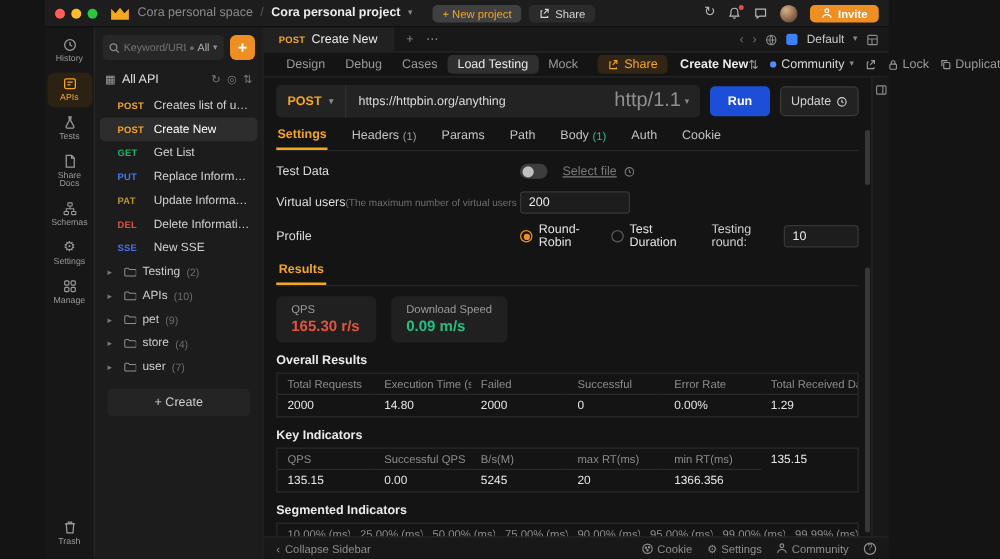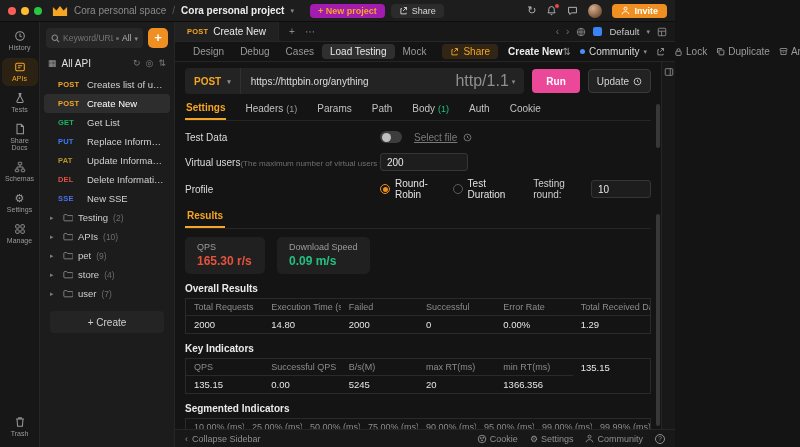--- a/index.html
+++ b/index.html
@@ -1,31 +1,31 @@
 <!DOCTYPE html>
 <html><head>
 <meta charset="utf-8">
 <style>
   *{box-sizing:border-box;margin:0;padding:0;}
   html,body{width:800px;height:447px;overflow:hidden;}
   body{background:#141414;font-family:"Liberation Sans",sans-serif;color:#ddd;-webkit-font-smoothing:antialiased;}
-  .app{width:675px;height:447px;display:flex;flex-direction:column;}
+  .app{width:675px;height:447px;display:flex;flex-direction:column;margin-left:36px;}
   svg{display:block;}
   input{font-family:inherit;}
 
   
   .topbar{height:22px;flex:0 0 22px;background:#1d1d1d;display:flex;align-items:center;padding:0 8px;gap:6px;font-size:10px;border-bottom:1px solid #0d0d0d;}
   .lights{display:flex;gap:5px;margin-right:4px;}
   .light{width:8px;height:8px;border-radius:50%;}
   .l-red{background:#ff5f57}.l-yel{background:#febc2e}.l-grn{background:#28c840}
   .crumb-ws{color:#8b8b8b;}
   .crumb-sep{color:#5a5a5a;}
   .crumb-proj{color:#ececec;font-weight:700;}
   .caret{color:#8b8b8b;font-size:7px;line-height:1;}
-  .btn-newproj{margin-left:10px;background:#a21caf;color:#f5a623;border-radius:4px;padding:2px 8px;font-size:9px;font-weight:700;cursor:pointer;}
+  .btn-newproj{margin-left:10px;background:#404040;color:#f5a623;border-radius:4px;padding:2px 8px;font-size:9px;font-weight:400;cursor:pointer;}
   .btn-share-top{background:#2b2b2b;color:#d8d8d8;border-radius:4px;padding:2px 8px;font-size:9px;display:flex;gap:4px;align-items:center;cursor:pointer;}
   .tb-right{margin-left:auto;display:flex;align-items:center;gap:10px;color:#b9b9b9;}
   .tb-ic{font-size:11px;line-height:1;cursor:pointer;}
   .bell-wrap{position:relative;cursor:pointer;}
   .badge{position:absolute;top:-2px;right:-3px;width:6px;height:6px;background:#e5484d;border-radius:50%;border:1px solid #1d1d1d;}
   .avatar{width:14px;height:14px;border-radius:50%;background:radial-gradient(circle at 35% 30%,#d7b08c,#7a573c 70%,#4a3426);cursor:pointer;}
   .btn-invite{background:#ef8f21;color:#fff;border-radius:4px;padding:2px 9px;font-size:9px;font-weight:700;display:flex;gap:4px;align-items:center;cursor:pointer;}
 
   
   .body-row{flex:1;display:flex;min-height:0;}
@@ -86,21 +86,21 @@
 
   .main-row{flex:1;display:flex;min-height:0;}
   .content{flex:1;min-width:0;padding:6px 10px 0;position:relative;overflow:hidden;}
   .right-strip{width:14px;flex:0 0 14px;border-left:1px solid #262626;background:#181818;display:flex;flex-direction:column;align-items:center;padding-top:5px;color:#8a8a8a;}
 
   .url-row{display:flex;gap:8px;height:26px;align-items:center;}
   .urlbox{flex:1;height:26px;background:#232323;border-radius:4px;display:flex;align-items:center;min-width:0;}
   .method-seg{display:flex;align-items:center;gap:6px;padding:0 9px;color:#f5a623;font-weight:700;font-size:10px;border-right:1px solid #303030;height:100%;cursor:pointer;}
   .url-input{flex:1;min-width:0;background:transparent;border:0;outline:0;color:#dcdcdc;font-size:10px;padding:0 10px;}
   .httpver{display:flex;align-items:center;gap:3px;color:#8f8f8f;padding-right:9px;cursor:pointer;}
-  .btn-run{height:24px;background:#ec4899;color:#fff;border-radius:4px;font-size:10px;font-weight:700;display:flex;align-items:center;justify-content:center;padding:0 14px;cursor:pointer;}
+  .btn-run{height:24px;background:#1d4ed8;color:#fff;border-radius:4px;font-size:10px;font-weight:700;display:flex;align-items:center;justify-content:center;padding:0 14px;cursor:pointer;}
   .btn-update{height:24px;background:#222;border:1px solid #3a3a3a;color:#d2d2d2;border-radius:4px;display:flex;align-items:center;gap:4px;padding:0 8px;font-size:10px;cursor:pointer;}
 
   .config-tabs{display:flex;gap:18px;border-bottom:1px solid #262626;margin-top:5px;font-size:10px;}
   .ctab{padding:3px 1px 5px;cursor:pointer;color:#c2c2c2;display:flex;gap:3px;align-items:center;}
   .ctab.active{color:#f5a623;border-bottom:2px solid #f5a623;font-weight:700;}
   .cnt-green{color:#23c081;font-size:9px;}
   .cnt-gray{color:#9a9a9a;font-size:9px;}
 
   .form-row{display:flex;align-items:center;margin-top:7px;font-size:10px;min-height:18px;}
   .form-label{width:195px;flex:0 0 195px;color:#dcdcdc;white-space:nowrap;}

